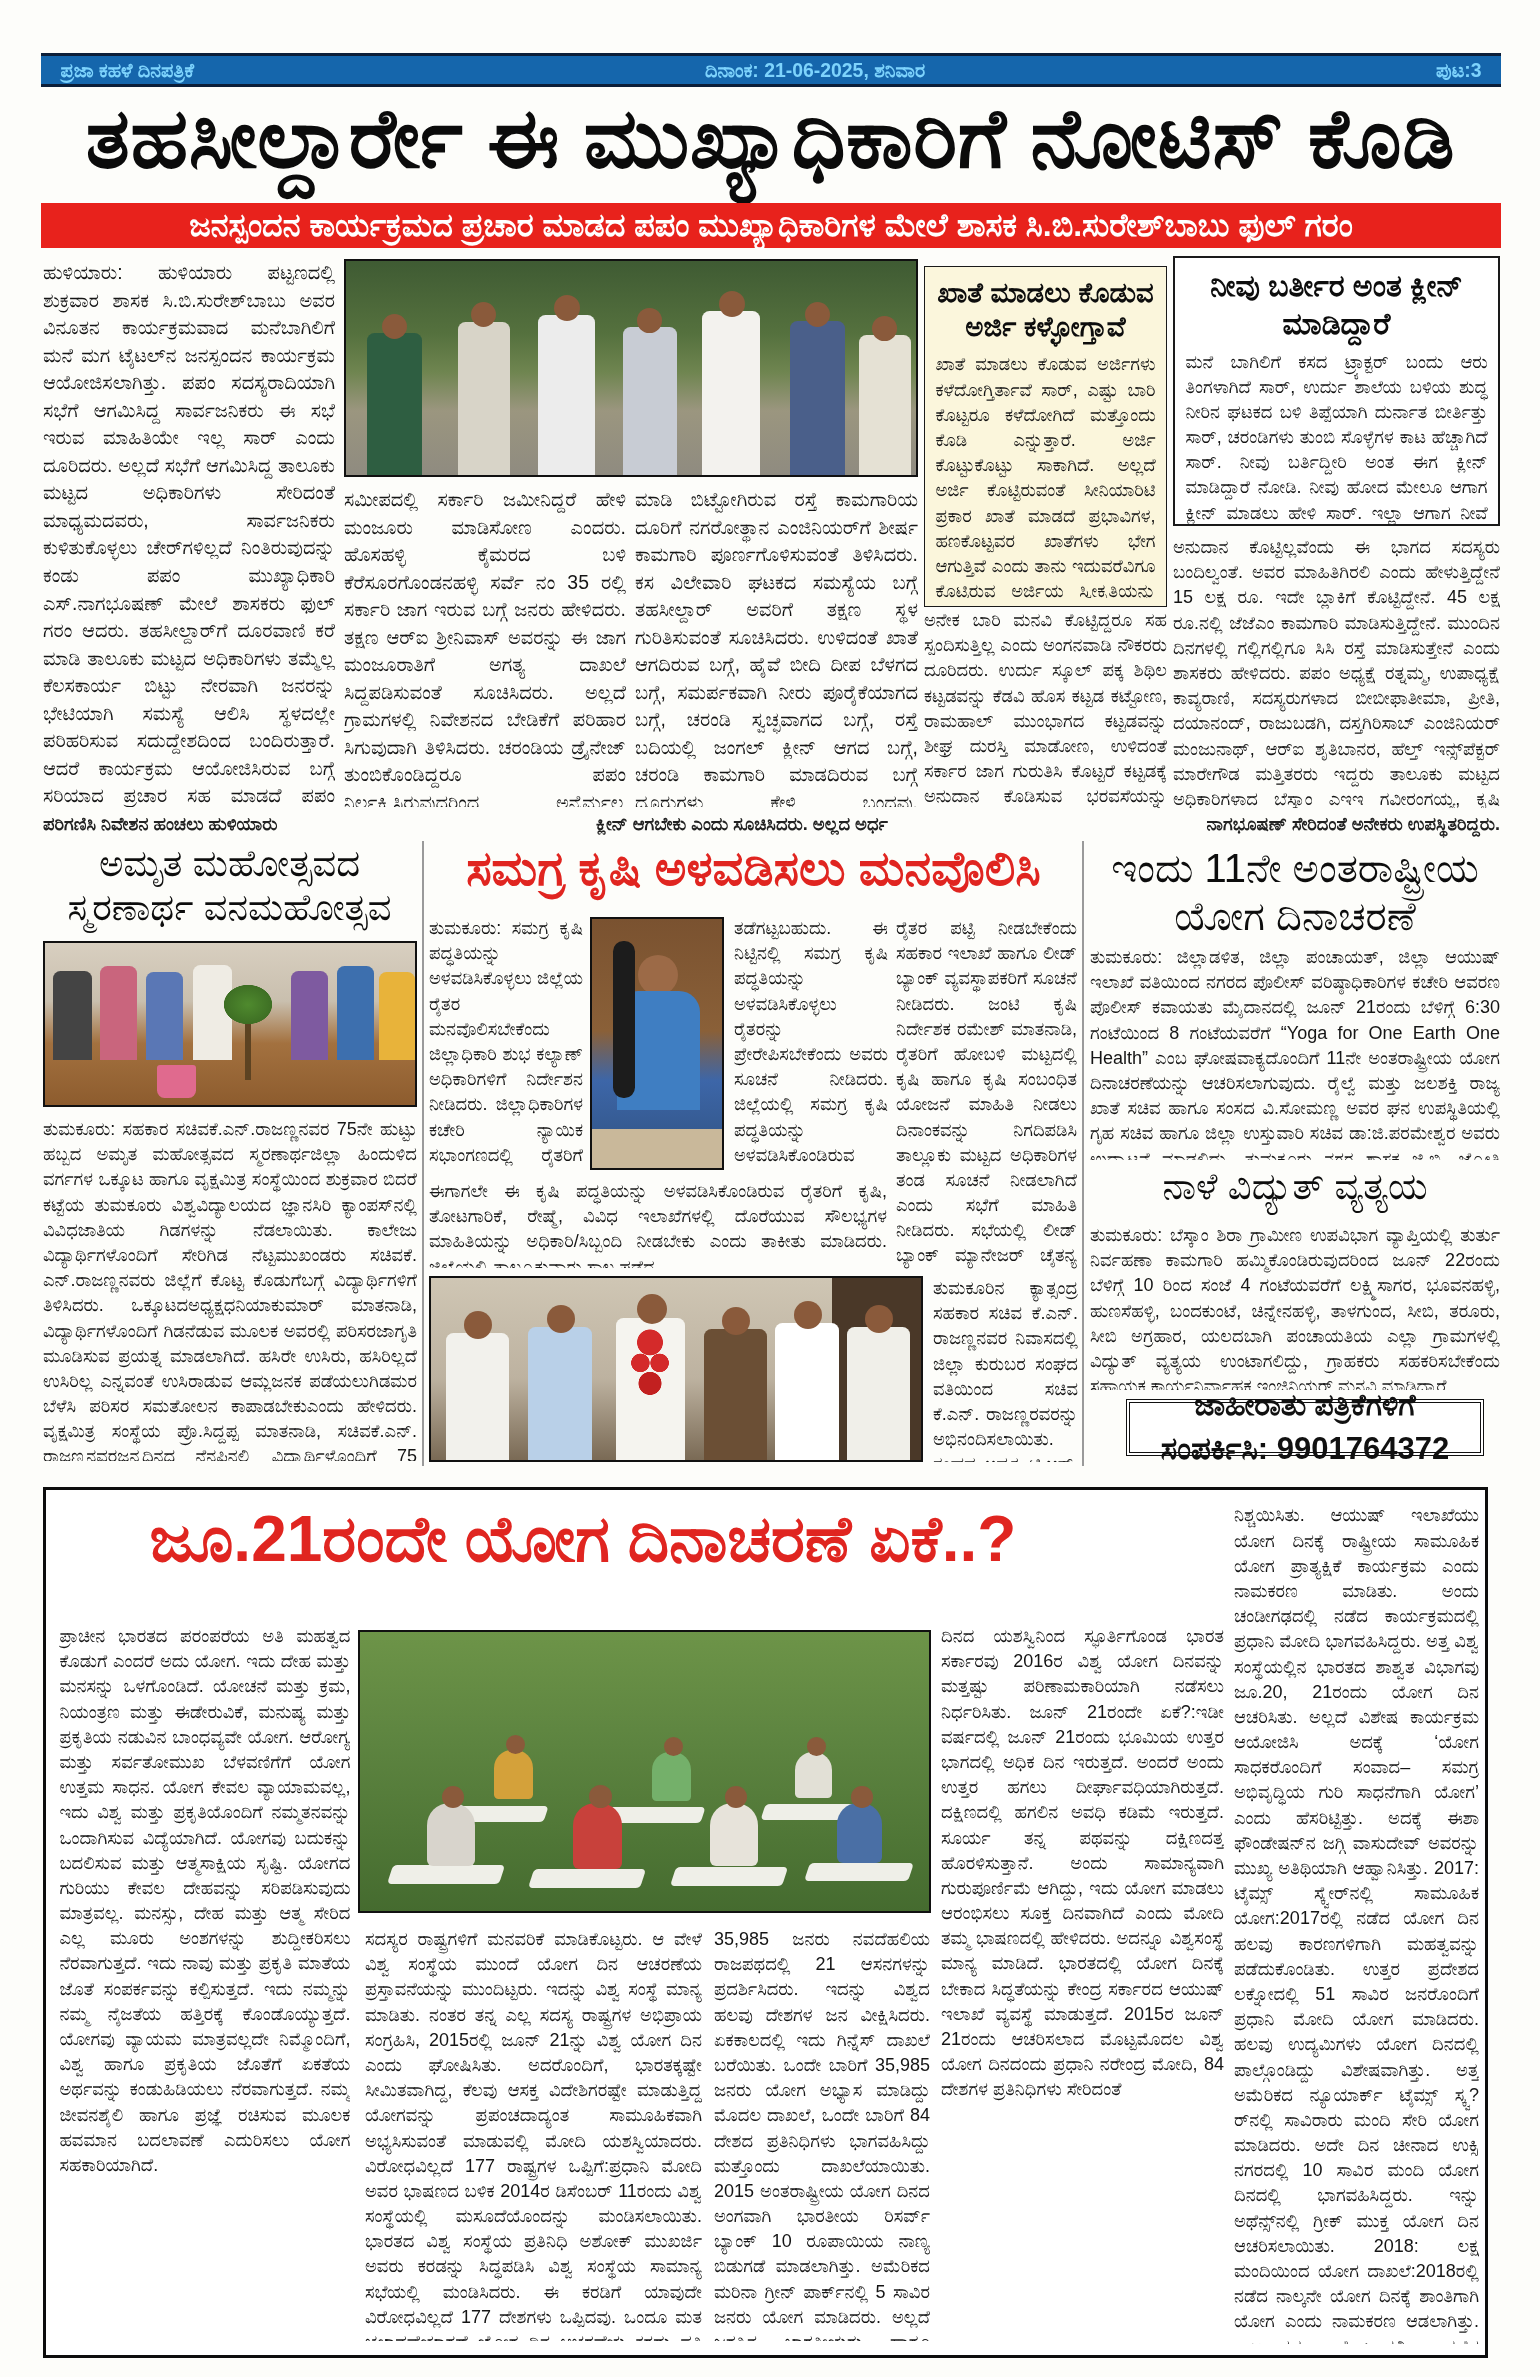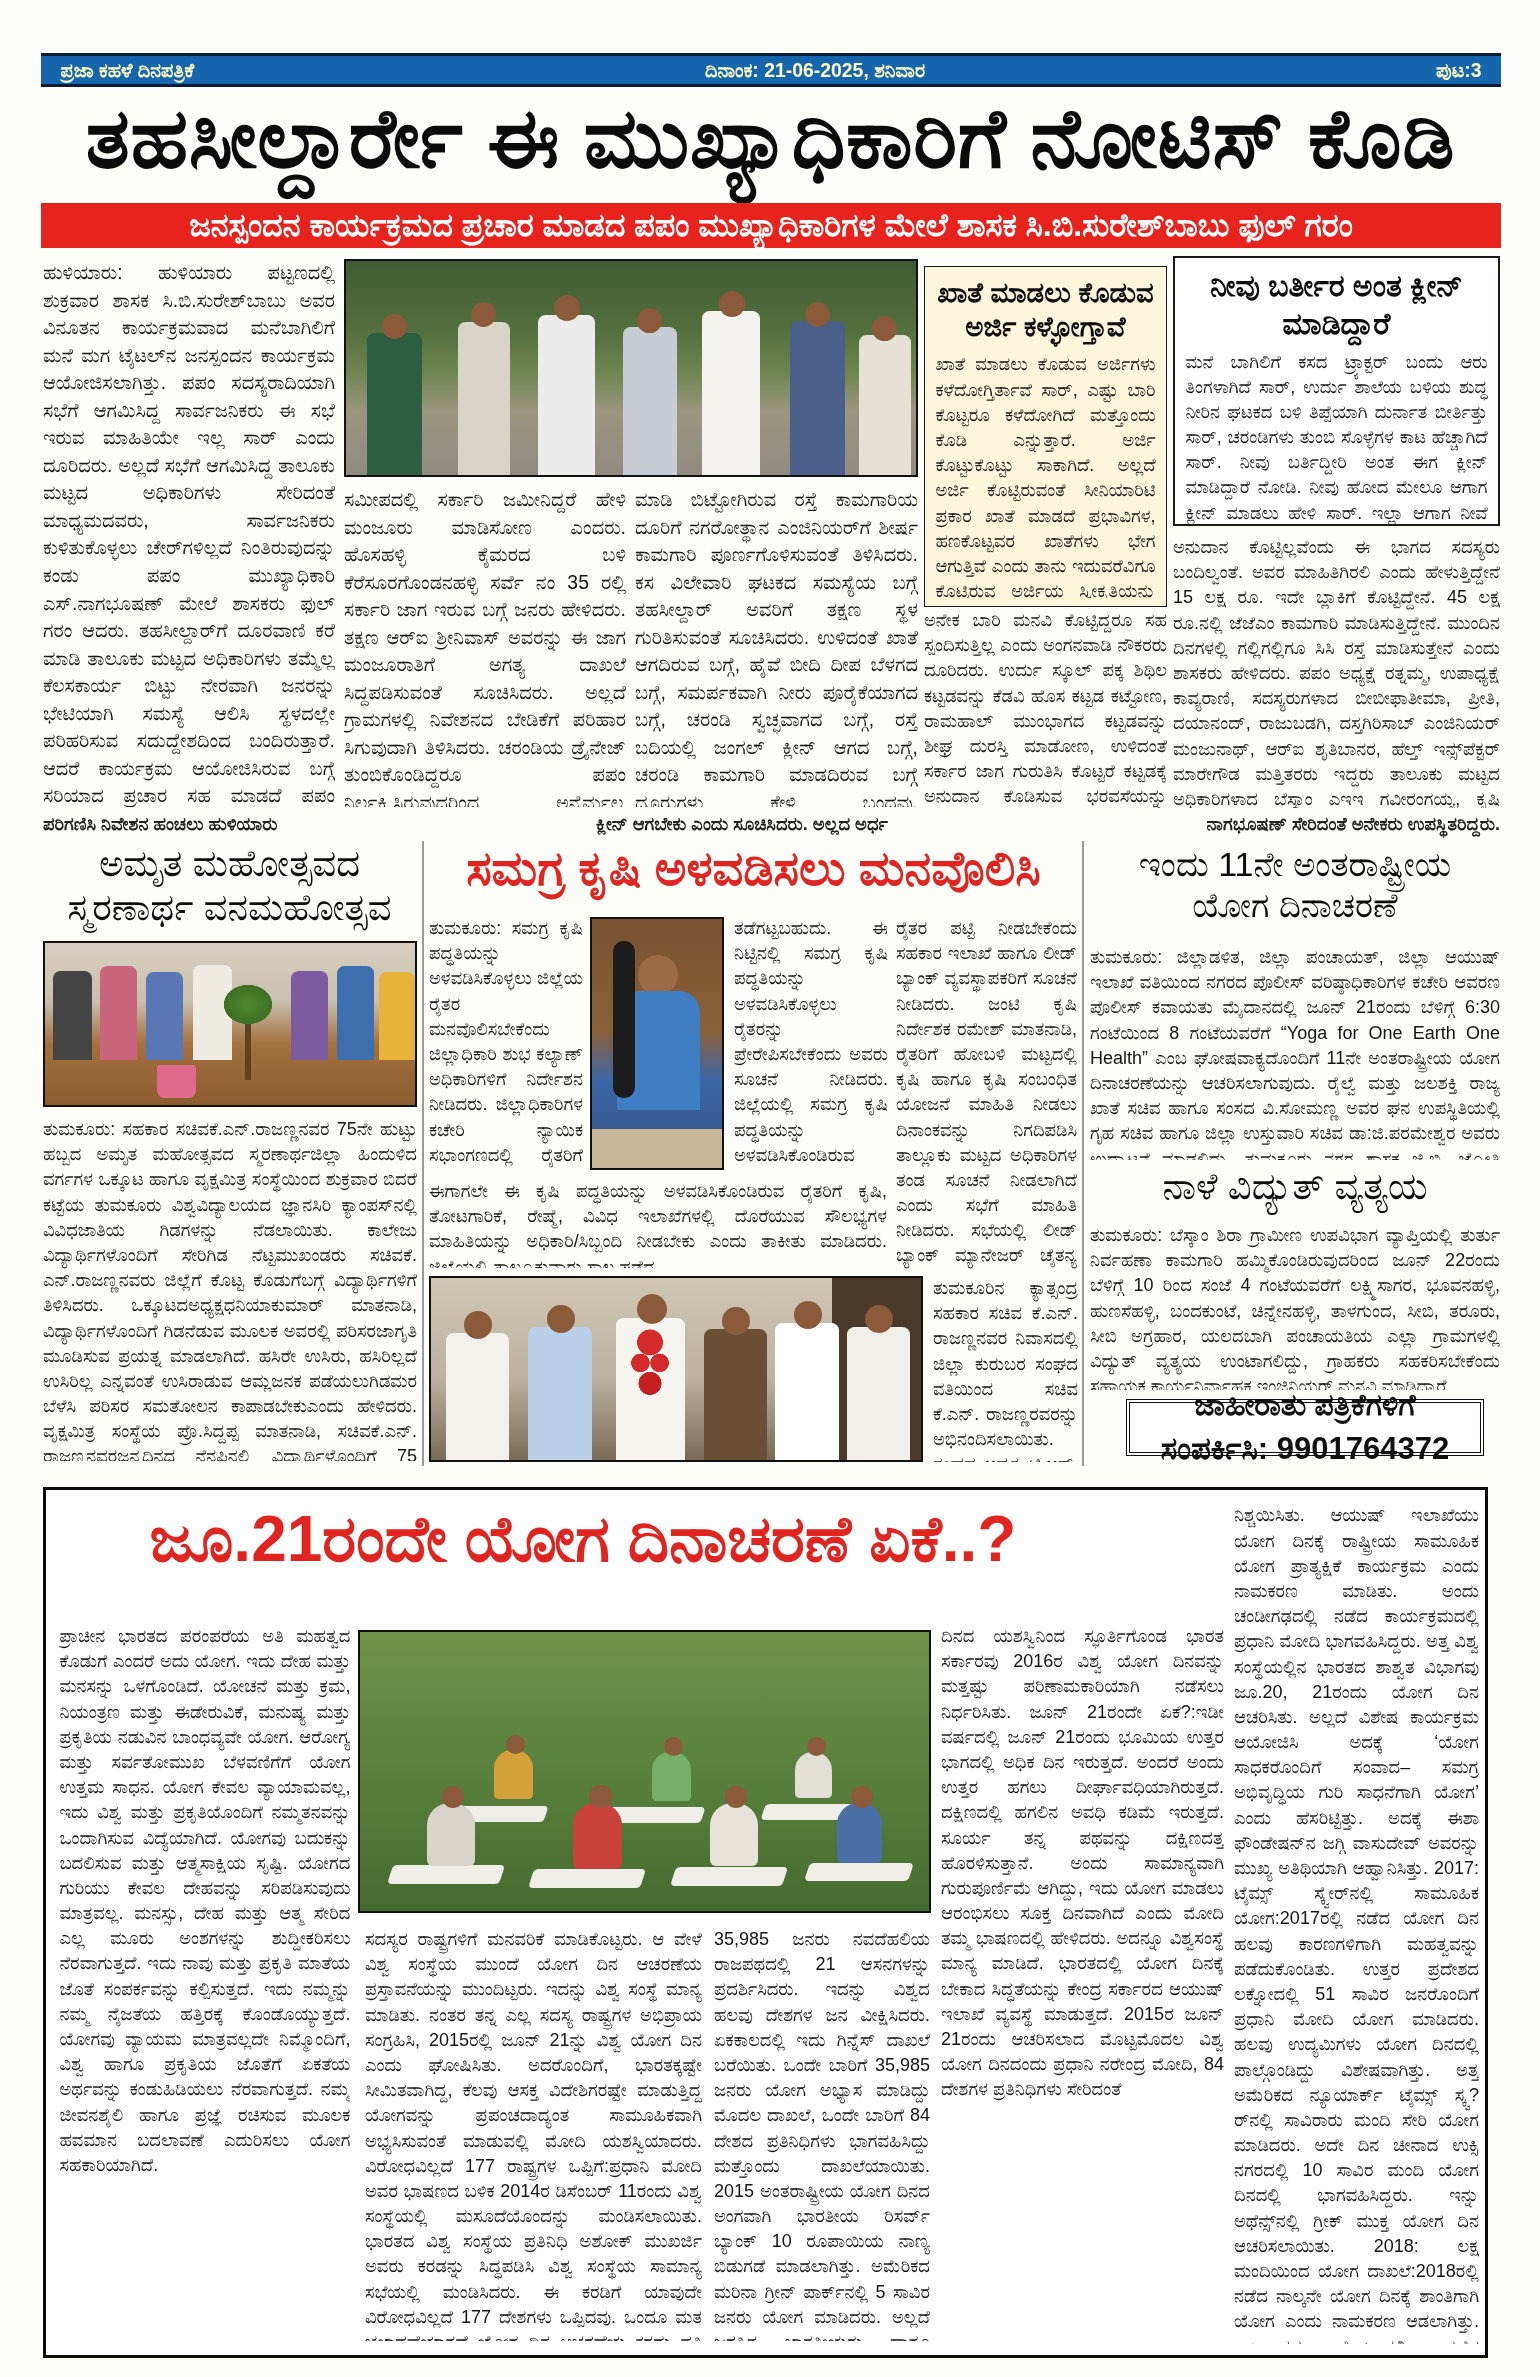--- a/index.html
+++ b/index.html
@@ -8,21 +8,21 @@
     font-family:"Liberation Sans","DejaVu Sans",sans-serif;color:#111;
     overflow:hidden;
   }
   .abs{position:absolute;}
   .just{text-align:justify;text-justify:inter-word;}
   .tcol{font-size:19.4px;line-height:1.42;color:#151515;overflow:hidden;word-break:break-word;}
   .tcol-sm{font-size:18px;line-height:1.40;color:#151515;overflow:hidden;word-break:break-word;}
   .rule-v{position:absolute;width:1.5px;background:#9a9a9a;}
   .masthead{
     background:#1566ac;border-top:3.7px solid #0c1e38;border-bottom:3.7px solid #0c1e38;
-    color:#fef9c3;display:flex;align-items:center;justify-content:space-between;
+    color:#7dd3fc;display:flex;align-items:center;justify-content:space-between;
     padding:0 19.4px;box-sizing:border-box;font-size:19.4px;font-weight:bold;
   }
   .main-headline{
     font-size:83px;font-weight:900;text-align:center;letter-spacing:0.7px;
     color:#0b0b0b;line-height:1.05;white-space:nowrap;
   }
   .strap{
     background:#e8221c;color:#ffffff;font-weight:bold;font-size:32px;
     display:flex;align-items:center;justify-content:center;white-space:nowrap;
   }
@@ -138,21 +138,21 @@
   <div class="abs" style="left:195px;bottom:52px;width:48px;height:82px;background:radial-gradient(circle at 50% 20%,#d42a2a 18%,transparent 19%),radial-gradient(circle at 30% 45%,#d42a2a 16%,transparent 17%),radial-gradient(circle at 70% 45%,#d42a2a 16%,transparent 17%),radial-gradient(circle at 50% 70%,#c22020 18%,transparent 19%);"></div>
   <div class="fig" style="left:273px;bottom:0;width:63px;height:131px;background:#6b4f35;"></div>
   <div class="head" style="left:291px;bottom:125px;width:28px;height:28px;"></div>
   <div class="fig" style="left:344px;bottom:0;width:64px;height:137px;background:#ffffff;"></div>
   <div class="head" style="left:363px;bottom:131px;width:28px;height:28px;"></div>
   <div class="fig" style="left:416px;bottom:0;width:63px;height:133px;background:#f0efe9;"></div>
   <div class="head" style="left:434px;bottom:127px;width:28px;height:28px;"></div>
 </div>
 <div class="abs tcol-sm just" style="left:933px;top:1276px;width:145px;height:186px;">ತುಮಕೂರಿನ ಕ್ಯಾತ್ಸಂದ್ರ ಸಹಕಾರ ಸಚಿವ ಕೆ.ಎನ್. ರಾಜಣ್ಣನವರ ನಿವಾಸದಲ್ಲಿ ಜಿಲ್ಲಾ ಕುರುಬರ ಸಂಘದ ವತಿಯಿಂದ ಸಚಿವ ಕೆ.ಎನ್. ರಾಜಣ್ಣರವರನ್ನು ಅಭಿನಂದಿಸಲಾಯಿತು. ಸಂಘದ ಅಧ್ಯಕ್ಷ ಟಿ.ಆರ್. ಸುರೇಶ್, ಪ್ರಧಾನ ಕಾರ್ಯದರ್ಶಿ ಎಸ್. ಮಲ್ಲಿಕಾರ್ಜು ನಯ್ಯ, ಉಪಾಧ್ಯಕ್ಷ ಕುಮಾರಸ್ವಾಮಿ, ಕವಿರತ್ನ ಕಾಳಿದಾಸ ಸಹಕಾರ ಸಂಘದ ಅಧ್ಯಕ್ಷ ಧರ್ಮರಾಜ್, ವಿ.ಆರ್. ವೆಂಕಟೇಶ್ ಮತ್ತಿತರರು ಚಿತ್ರದಲ್ಲಿದ್ದಾರೆ.</div>
 
-<div class="abs sec-headline" style="left:1090px;top:844px;width:410px;font-size:34px;">
+<div class="abs sec-headline" style="left:1090px;top:844px;width:410px;font-size:40px;">
   <div>ಇಂದು 11ನೇ ಅಂತರಾಷ್ಟ್ರೀಯ</div>
   <div>ಯೋಗ ದಿನಾಚರಣೆ</div>
 </div>
 <div class="abs tcol-sm just" style="left:1090px;top:945px;width:410px;height:215px;">ತುಮಕೂರು: ಜಿಲ್ಲಾಡಳಿತ, ಜಿಲ್ಲಾ ಪಂಚಾಯತ್, ಜಿಲ್ಲಾ ಆಯುಷ್ ಇಲಾಖೆ ವತಿಯಿಂದ ನಗರದ ಪೊಲೀಸ್ ವರಿಷ್ಠಾಧಿಕಾರಿಗಳ ಕಚೇರಿ ಆವರಣ ಪೊಲೀಸ್ ಕವಾಯತು ಮೈದಾನದಲ್ಲಿ ಜೂನ್ 21ರಂದು ಬೆಳಿಗ್ಗೆ 6:30 ಗಂಟೆಯಿಂದ 8 ಗಂಟೆಯವರೆಗೆ “Yoga for One Earth One Health” ಎಂಬ ಘೋಷವಾಕ್ಯದೊಂದಿಗೆ 11ನೇ ಅಂತರಾಷ್ಟ್ರೀಯ ಯೋಗ ದಿನಾಚರಣೆಯನ್ನು ಆಚರಿಸಲಾಗುವುದು. ರೈಲ್ವೆ ಮತ್ತು ಜಲಶಕ್ತಿ ರಾಜ್ಯ ಖಾತೆ ಸಚಿವ ಹಾಗೂ ಸಂಸದ ವಿ.ಸೋಮಣ್ಣ ಅವರ ಘನ ಉಪಸ್ಥಿತಿಯಲ್ಲಿ ಗೃಹ ಸಚಿವ ಹಾಗೂ ಜಿಲ್ಲಾ ಉಸ್ತುವಾರಿ ಸಚಿವ ಡಾ:ಜಿ.ಪರಮೇಶ್ವರ ಅವರು ಉದ್ಘಾಟನೆ ಮಾಡಲಿದ್ದು, ತುಮಕೂರು ನಗರ ಶಾಸಕ ಜಿ.ಬಿ. ಜ್ಯೋತಿ ಗಣೇಶ್ ಕಾರ್ಯಕ್ರಮದ ಅಧ್ಯಕ್ಷತೆ ವಹಿಸಲಿದ್ದಾರೆ. ವಿಶೇಷ ಆಹ್ವಾನಿ ತರಾಗಿ ವಿವಿಧ ಸಚಿವರು, ಜನಪ್ರತಿನಿಧಿಗಳು, ಅಧಿಕಾರಿಗಳು ಭಾಗ ವಹಿಸುವರು.</div>
 
 <div class="abs sec-headline" style="left:1090px;top:1165px;width:410px;font-size:37px;">ನಾಳೆ ವಿದ್ಯುತ್ ವ್ಯತ್ಯಯ</div>
 <div class="abs tcol-sm just" style="left:1090px;top:1223px;width:410px;height:167px;">ತುಮಕೂರು: ಬೆಸ್ಕಾಂ ಶಿರಾ ಗ್ರಾಮೀಣ ಉಪವಿಭಾಗ ವ್ಯಾಪ್ತಿಯಲ್ಲಿ ತುರ್ತು ನಿರ್ವಹಣಾ ಕಾಮಗಾರಿ ಹಮ್ಮಿಕೊಂಡಿರುವುದರಿಂದ ಜೂನ್ 22ರಂದು ಬೆಳಿಗ್ಗೆ 10 ರಿಂದ ಸಂಜೆ 4 ಗಂಟೆಯವರೆಗೆ ಲಕ್ಷ್ಮಿಸಾಗರ, ಭೂವನಹಳ್ಳಿ, ಹುಣಸೆಹಳ್ಳಿ, ಬಂದಕುಂಟೆ, ಚಿನ್ನೇನಹಳ್ಳಿ, ತಾಳಗುಂದ, ಸೀಬಿ, ತರೂರು, ಸೀಬಿ ಅಗ್ರಹಾರ, ಯಲದಬಾಗಿ ಪಂಚಾಯತಿಯ ಎಲ್ಲಾ ಗ್ರಾಮಗಳಲ್ಲಿ ವಿದ್ಯುತ್ ವ್ಯತ್ಯಯ ಉಂಟಾಗಲಿದ್ದು, ಗ್ರಾಹಕರು ಸಹಕರಿಸಬೇಕೆಂದು ಸಹಾಯಕ ಕಾರ್ಯನಿರ್ವಾಹಕ ಇಂಜಿನಿಯರ್ ಮನವಿ ಮಾಡಿದ್ದಾರೆ.</div>
 
 <div class="abs adbox" style="left:1126px;top:1399px;width:358px;height:57px;">
   <div style="font-size:30px;font-weight:900;">ಜಾಹೀರಾತು ಪತ್ರಿಕೆಗಳಿಗೆ</div>

